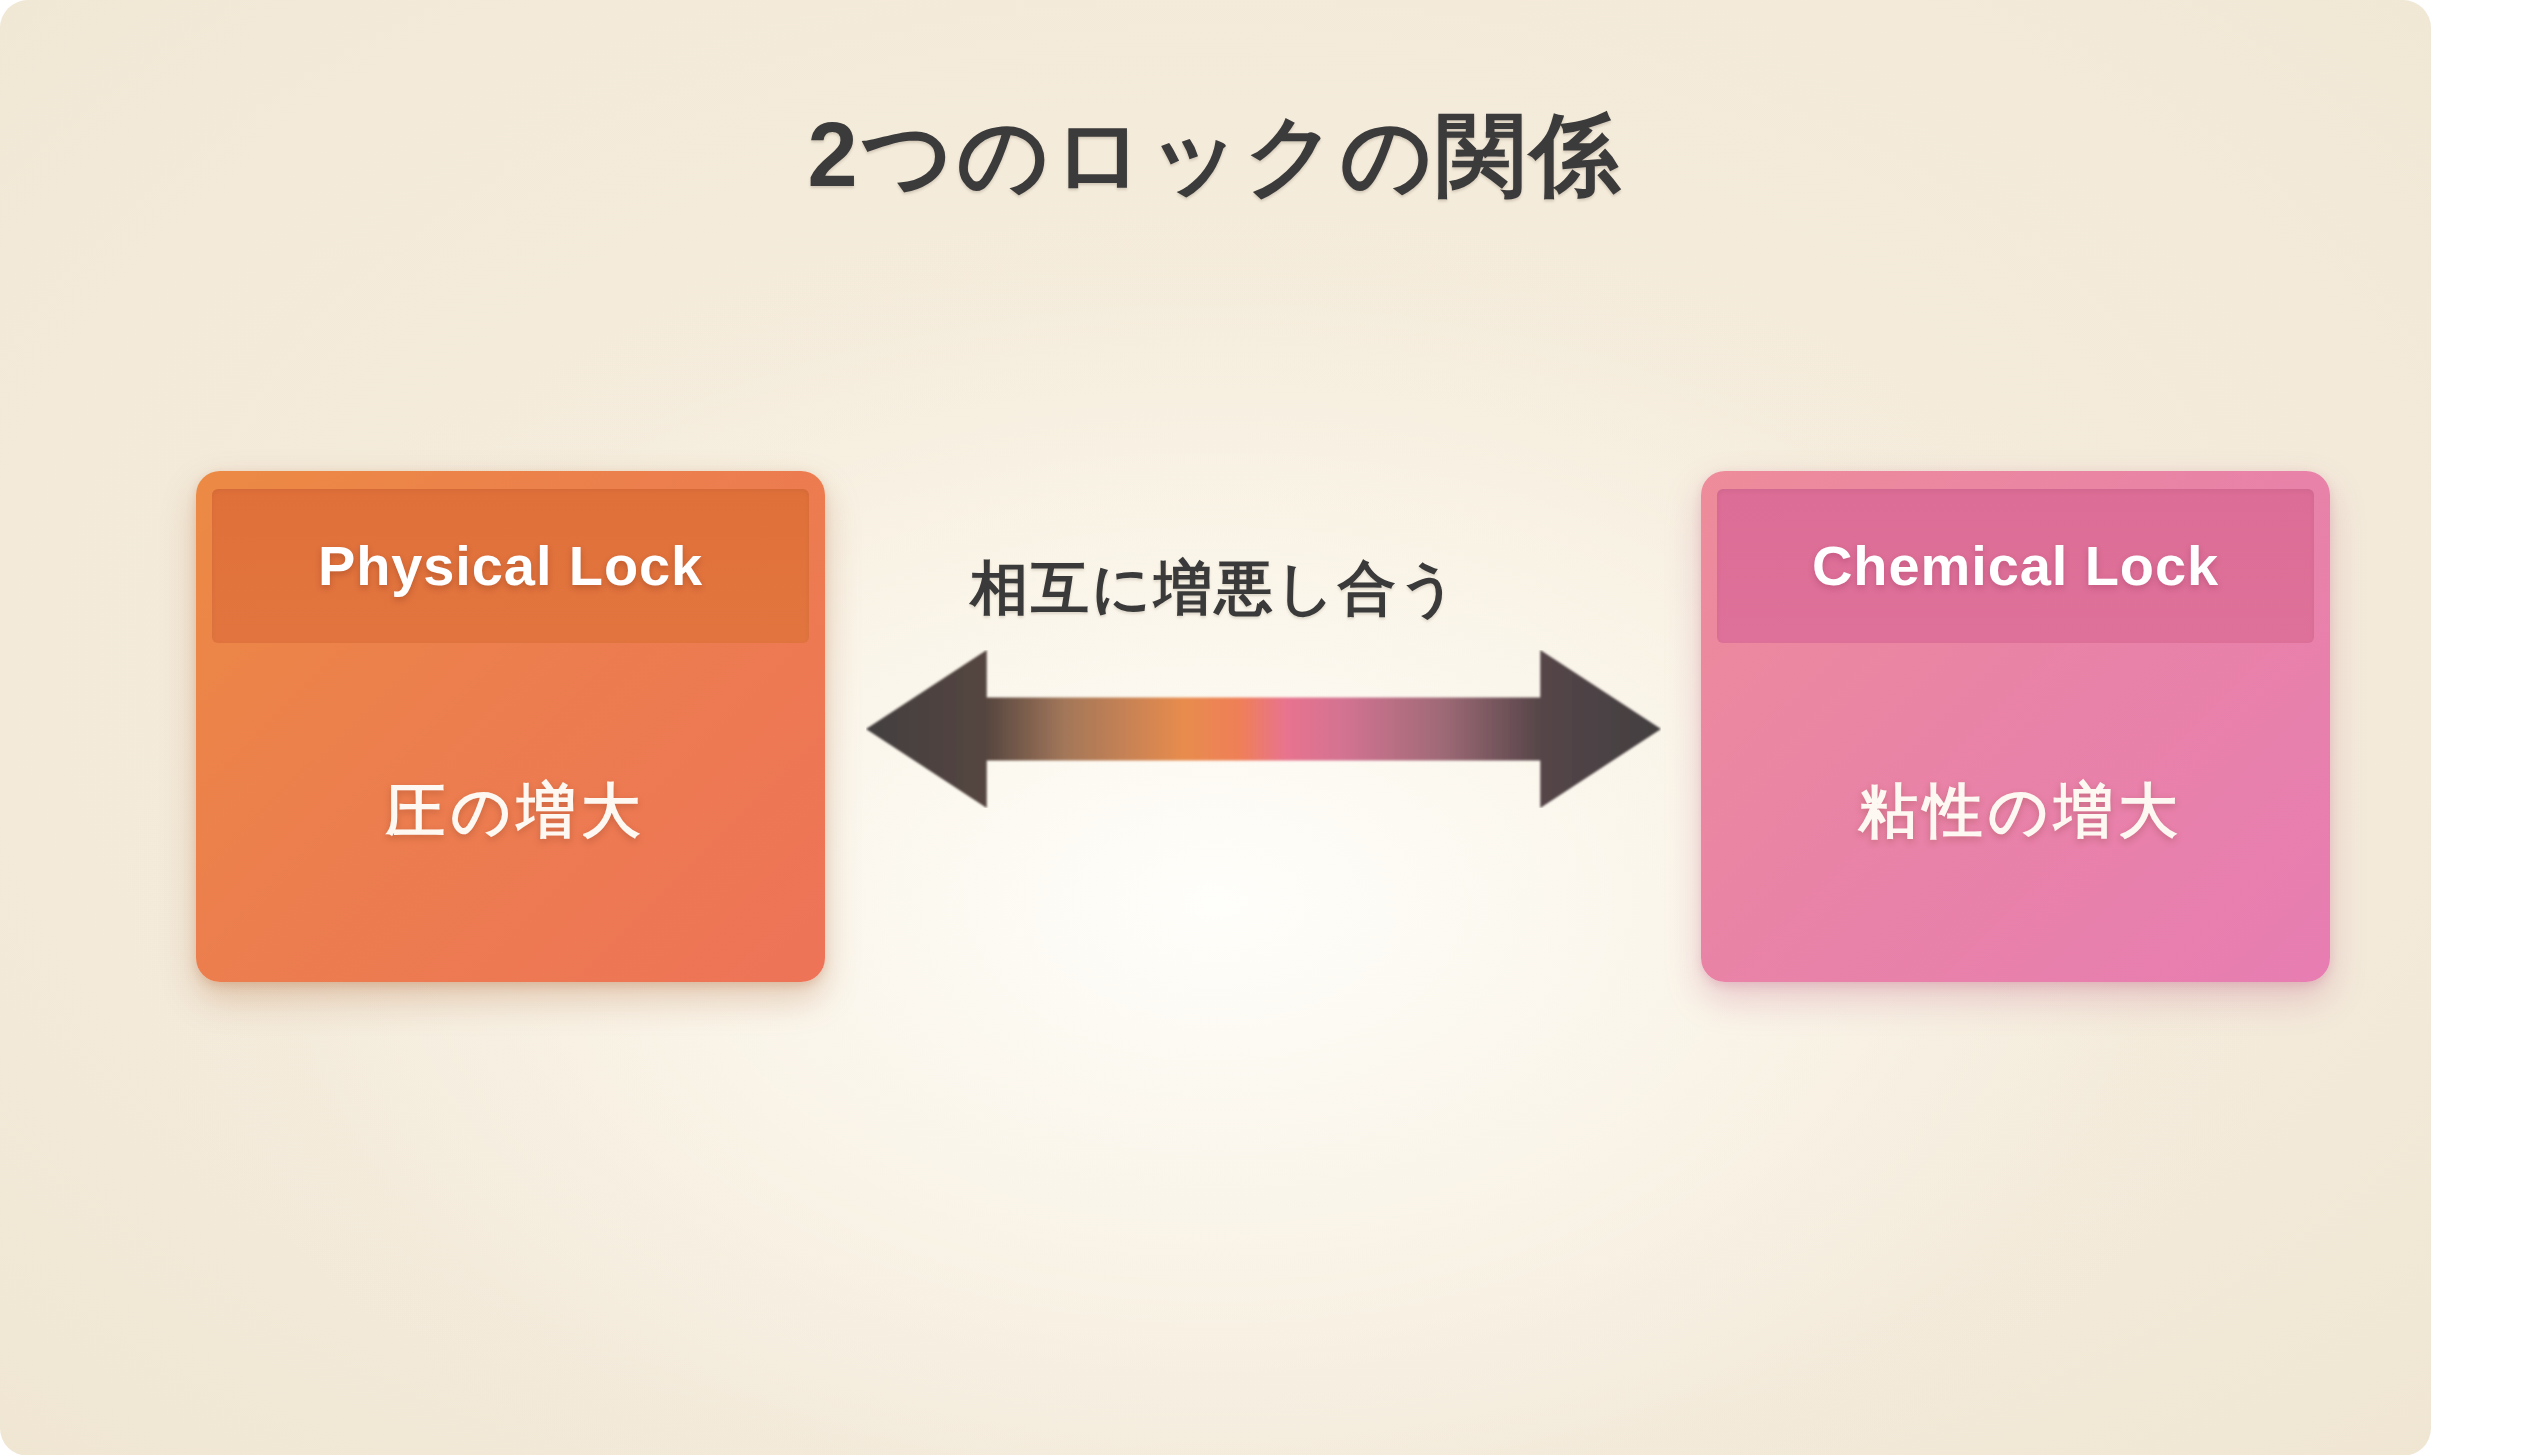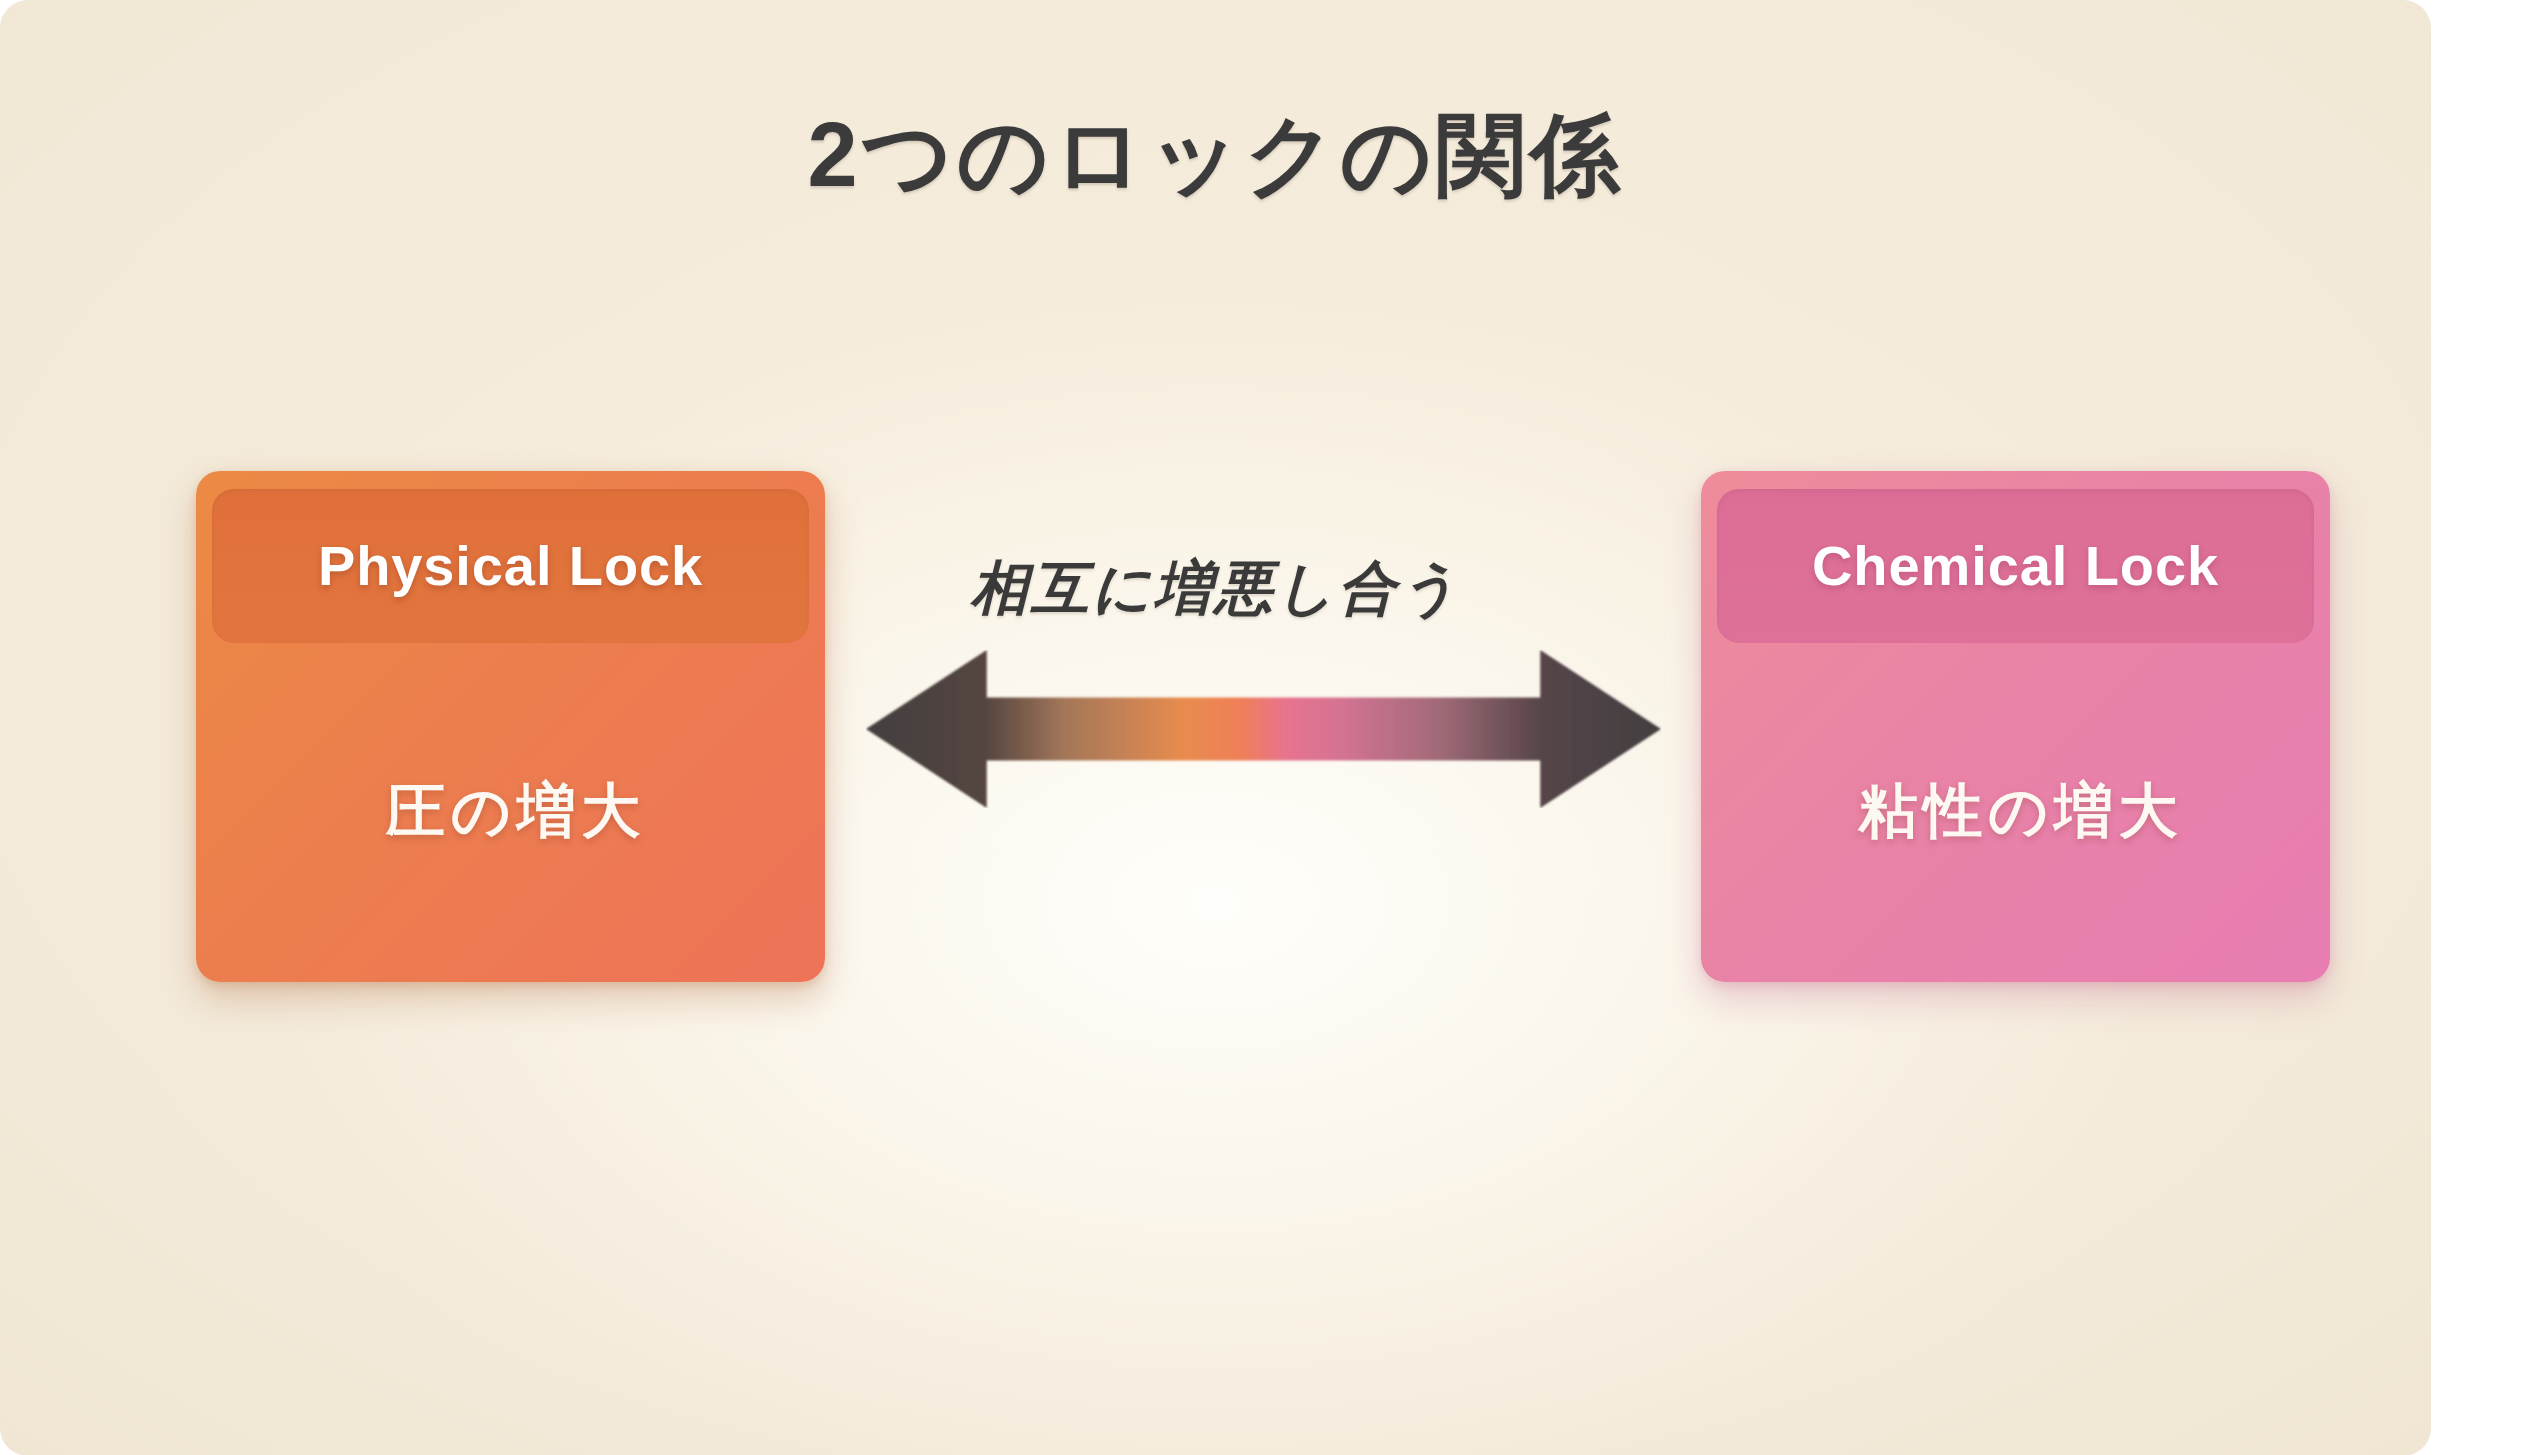--- a/index.html
+++ b/index.html
@@ -56,21 +56,21 @@
     box-shadow: 0 16.7px 35px rgba(170,90,40,0.28), 0 3.7px 9.3px rgba(170,90,40,0.18);
   }
   .card-chemical {
     left: 1701px;
     background: linear-gradient(135deg, #ee8c9a 0%, #e983a6 45%, #e77db2 100%);
     box-shadow: 0 16.7px 35px rgba(190,90,130,0.28), 0 3.7px 9.3px rgba(190,90,130,0.18);
   }
   .card-header {
     margin: 17.6px 16px 0 16px;
     height: 154px;
-    border-radius: 22px;
+    border-radius: 6px;
     display: flex;
     align-items: center;
     justify-content: center;
     box-shadow: inset 0 1.9px 5.6px rgba(0,0,0,0.06);
   }
   .card-physical .card-header { background: linear-gradient(180deg, #e0703a 0%, #e2753f 100%); }
   .card-chemical .card-header { background: linear-gradient(180deg, #dc6d96 0%, #de7199 100%); }
   .card-header-text {
     font-size: 56px;
     font-weight: 800;
@@ -97,21 +97,20 @@
     position: absolute;
     top: 550px;
     left: 50%;
     transform: translateX(-50%);
     font-size: 58px;
     font-weight: 800;
     letter-spacing: 2.8px;
     color: #3a3a3a;
     white-space: nowrap;
     text-shadow: 0 1.9px 2.8px rgba(60,40,20,0.15);
-    font-style: italic;
   }
   .relation-arrow {
     position: absolute;
     left: 866px;
     top: 650px;
     width: 795px;
     height: 158px;
   }
 </style>
 </head>

